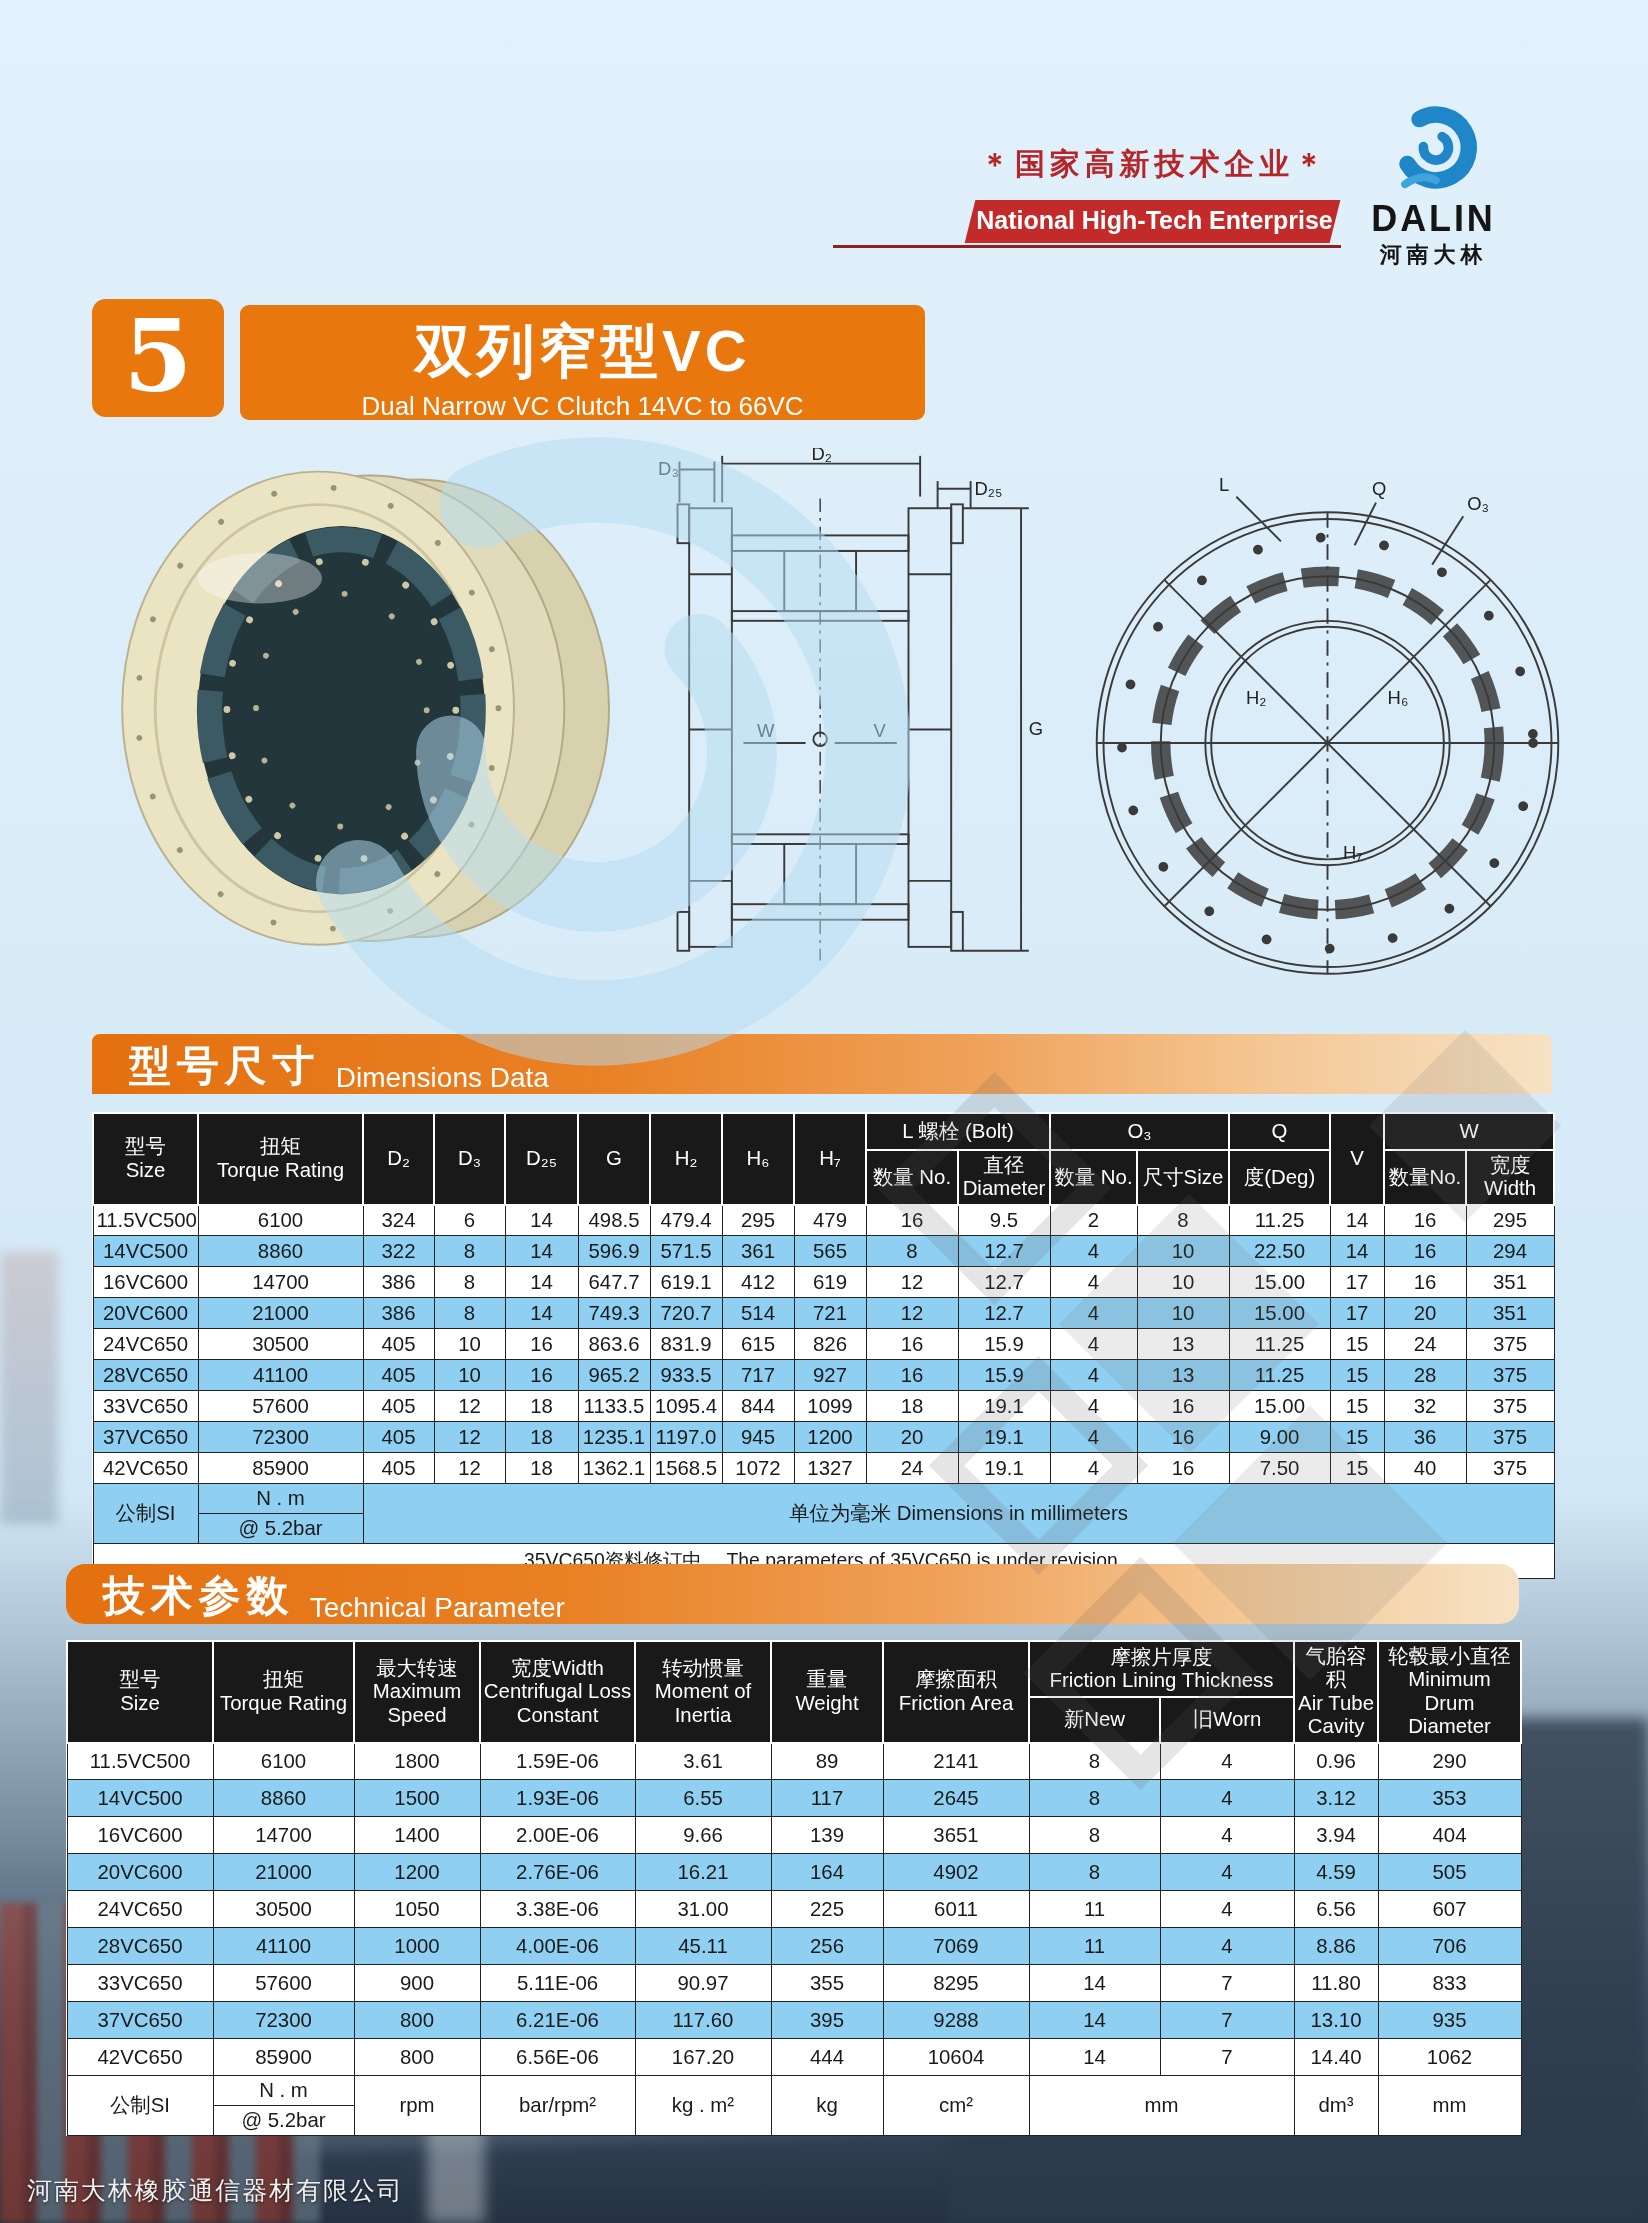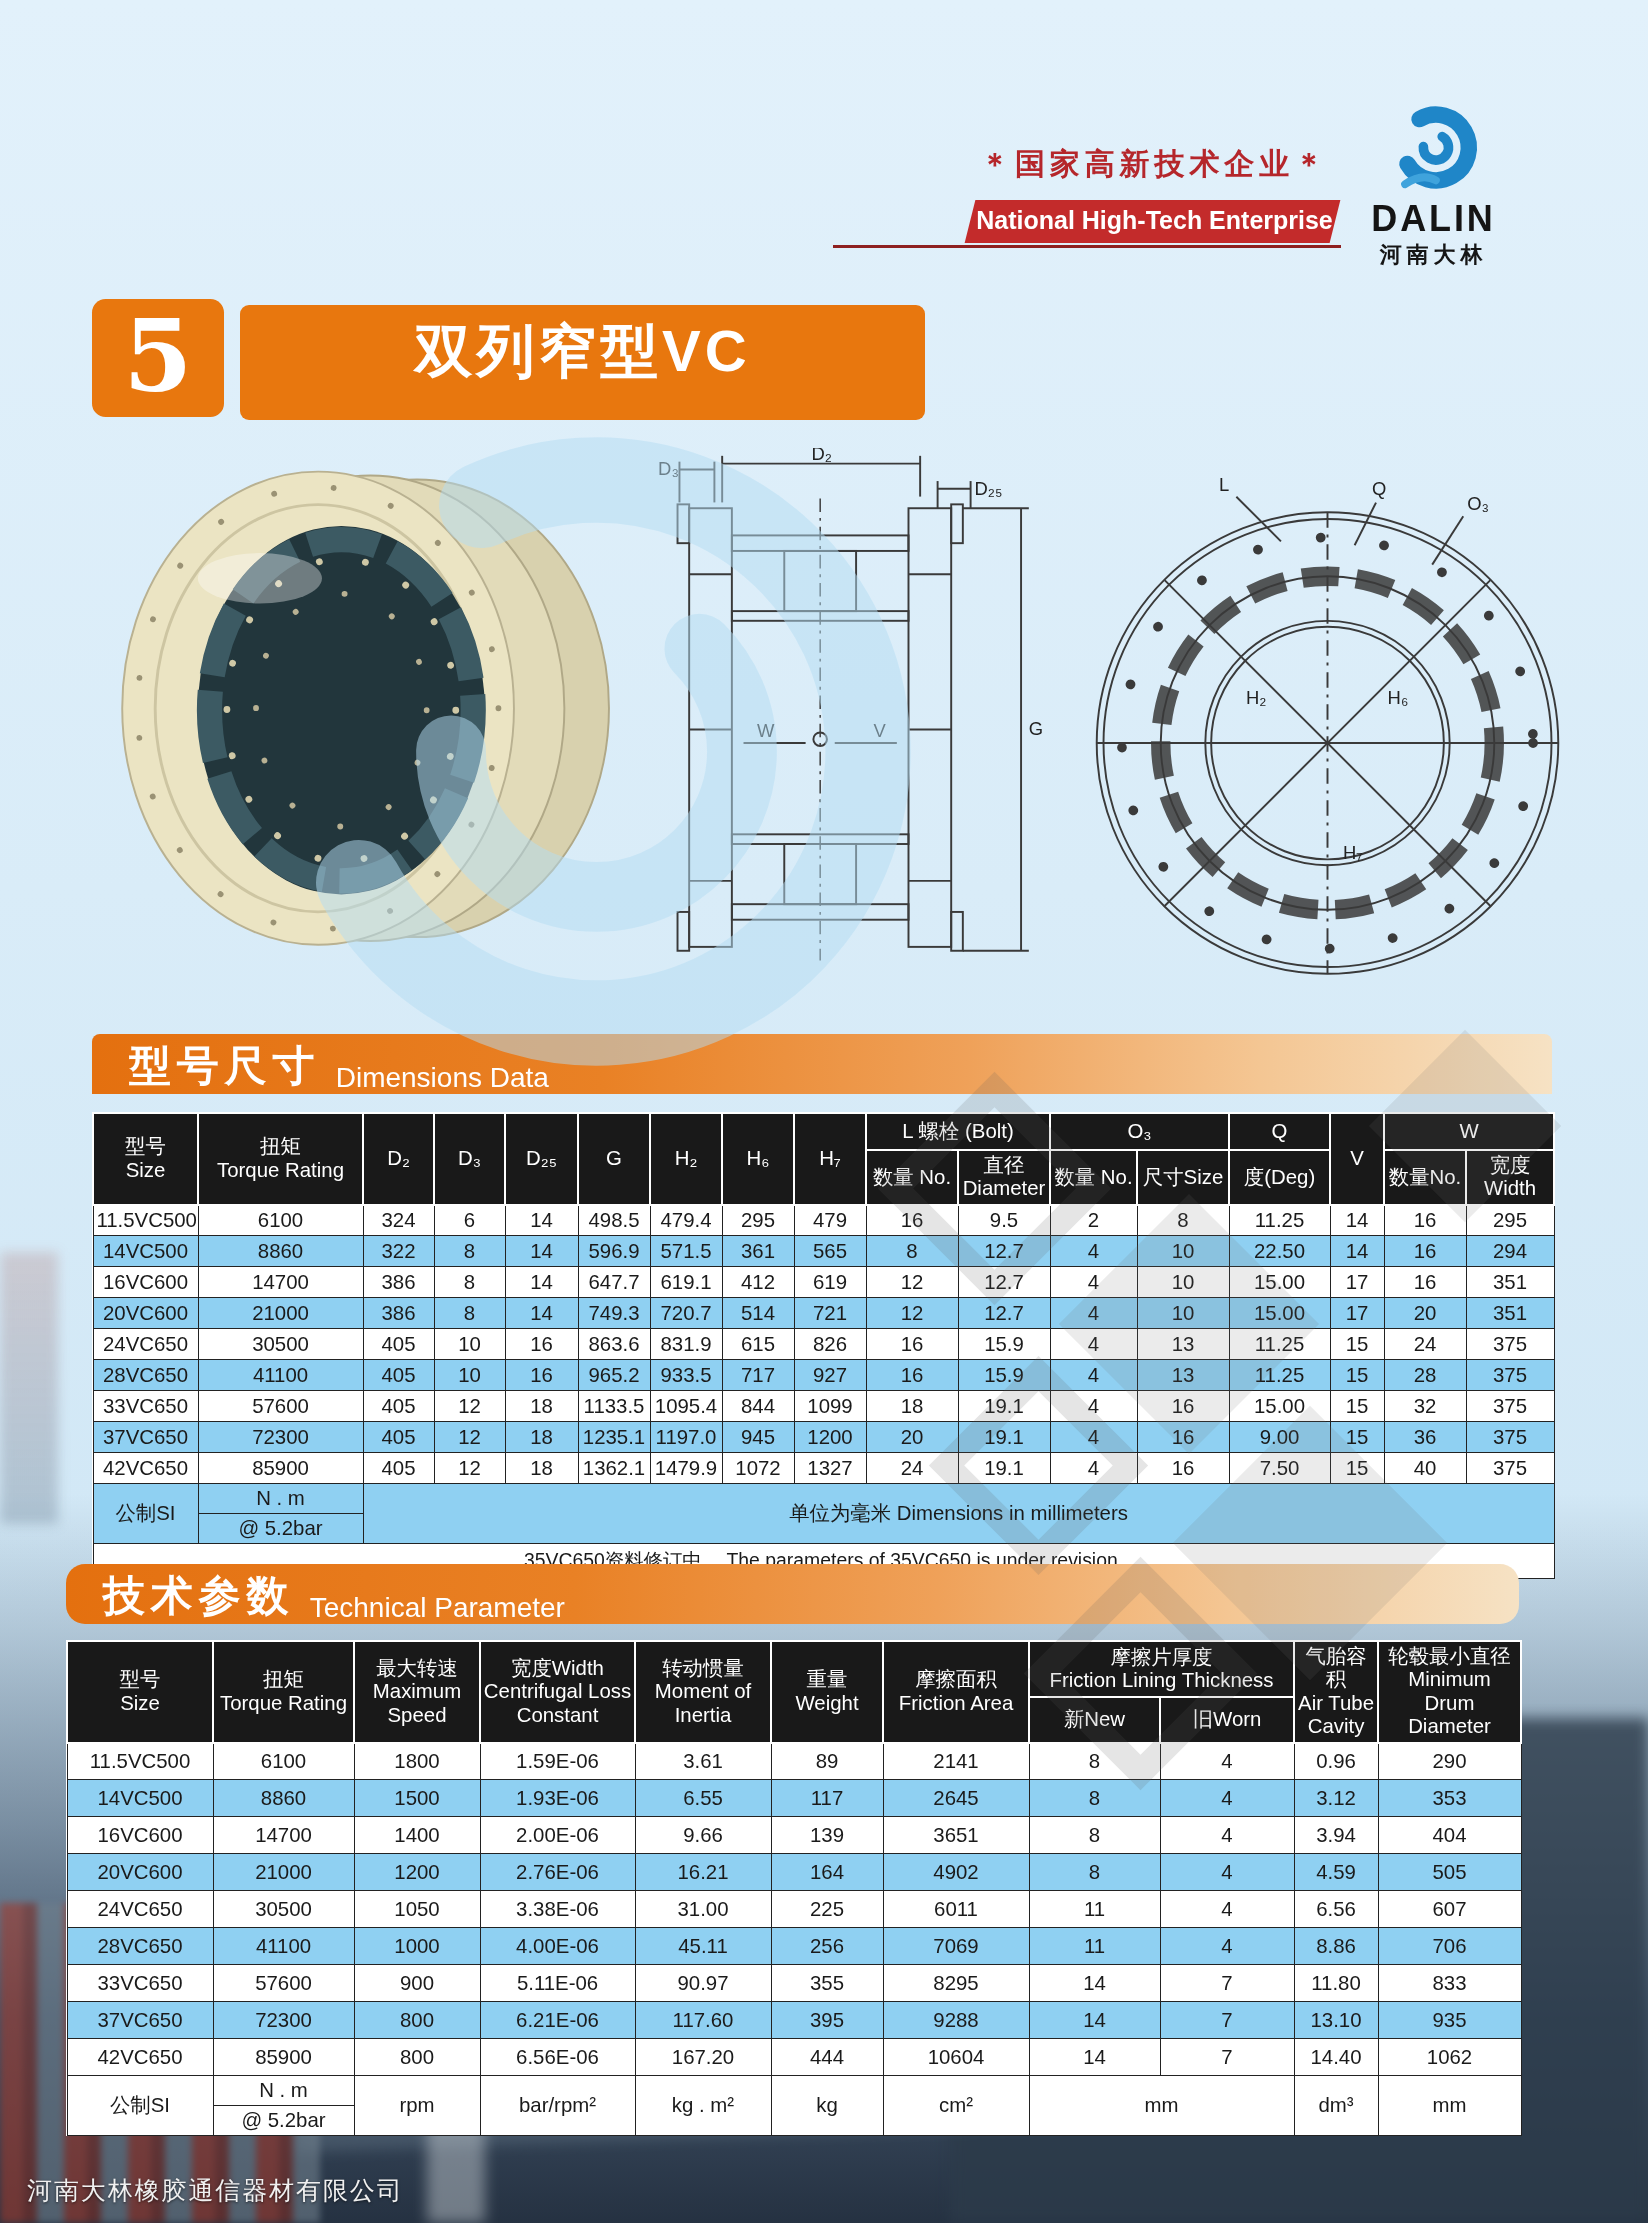--- a/index.html
+++ b/index.html
@@ -117,20 +117,21 @@
       <circle cx="62" cy="52" r="13" fill="none" stroke="#1f86c8" stroke-width="10" stroke-linecap="round" stroke-dasharray="55 27" transform="rotate(-60 62 52)"></circle>
       <path d="M30 90 Q48 78 62 86" fill="none" stroke="#3fa3dc" stroke-width="8" stroke-linecap="round"></path>
     </svg>
     <div class="logo-name">DALIN</div>
     <div class="logo-sub">河南大林</div>
   </div>
 
   <div class="sec-num">5</div>
   <div class="sec-banner">
     <div class="cn">双列窄型VC</div>
+    <div class="en">Dual Narrow VC Clutch 14VC to 66VC</div>
   </div>
 
   <div class="figure fig-photo">
     <svg width="543" height="524" viewBox="0 0 560 540">
       <ellipse cx="330" cy="262" rx="198" ry="236" fill="#d8d1ae" stroke="#b0a887" stroke-width="2"></ellipse>
       <ellipse cx="282" cy="262" rx="200" ry="240" fill="#e2dbb9" stroke="#b0a887" stroke-width="2"></ellipse>
       <ellipse cx="228" cy="262" rx="202" ry="244" fill="#ebe4c3" stroke="#b9b191" stroke-width="2"></ellipse>
       <ellipse cx="228" cy="262" rx="186" ry="228" fill="none" stroke="#9a9274" stroke-width="6" stroke-linecap="round" stroke-dasharray="0.1 62"></ellipse>
       <ellipse cx="228" cy="262" rx="168" ry="210" fill="none" stroke="#cdc5a2" stroke-width="3"></ellipse>
       <ellipse cx="252" cy="264" rx="148" ry="190" fill="#22363c"></ellipse>
@@ -433,21 +434,21 @@
             <td>36</td>
             <td>375</td>
           </tr>
           <tr>
             <td>42VC650</td>
             <td>85900</td>
             <td>405</td>
             <td>12</td>
             <td>18</td>
             <td>1362.1</td>
-            <td>1479.9</td>
+            <td>1568.5</td>
             <td>1072</td>
             <td>1327</td>
             <td>24</td>
             <td>19.1</td>
             <td>4</td>
             <td>16</td>
             <td>7.50</td>
             <td>15</td>
             <td>40</td>
             <td>375</td>

